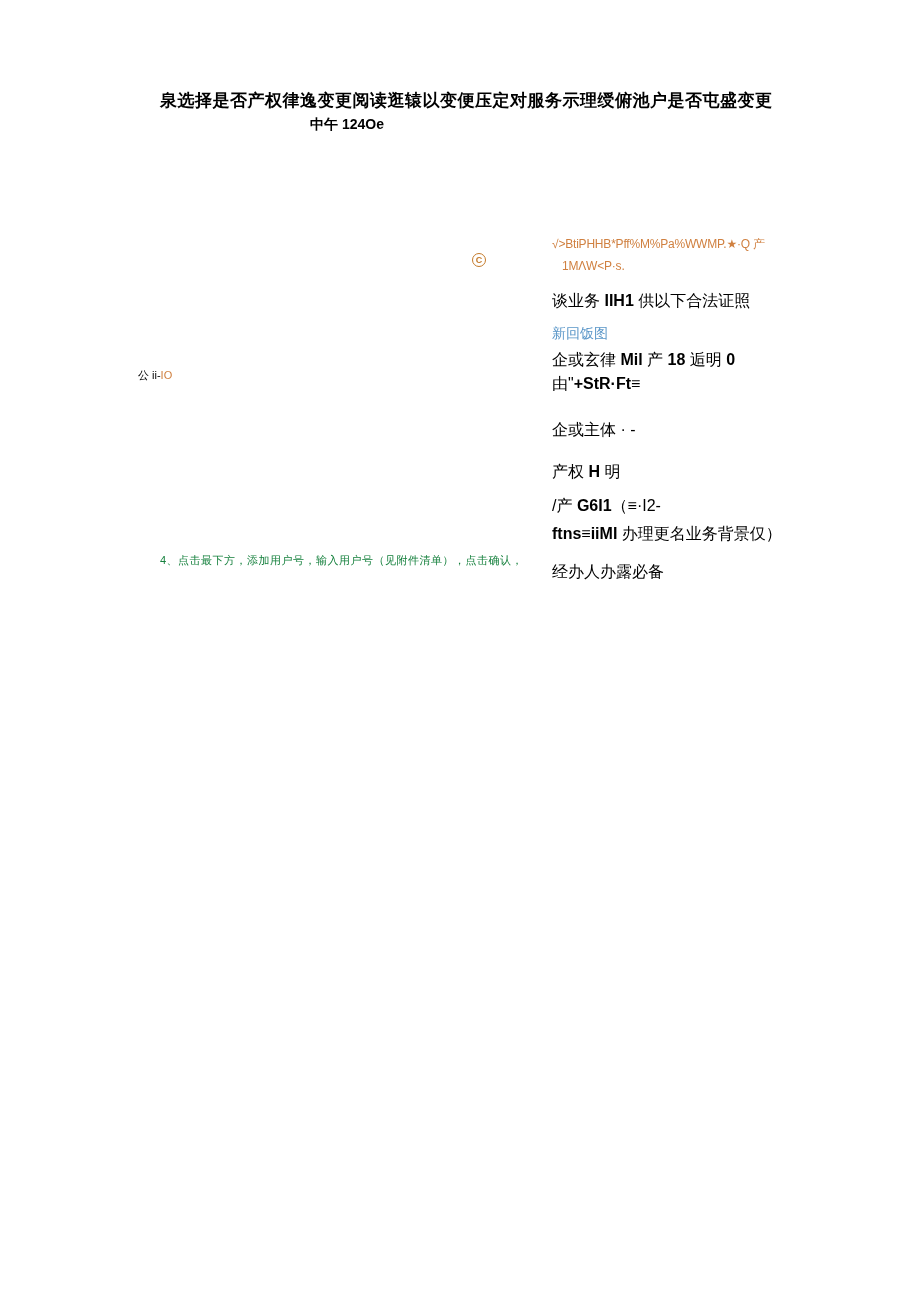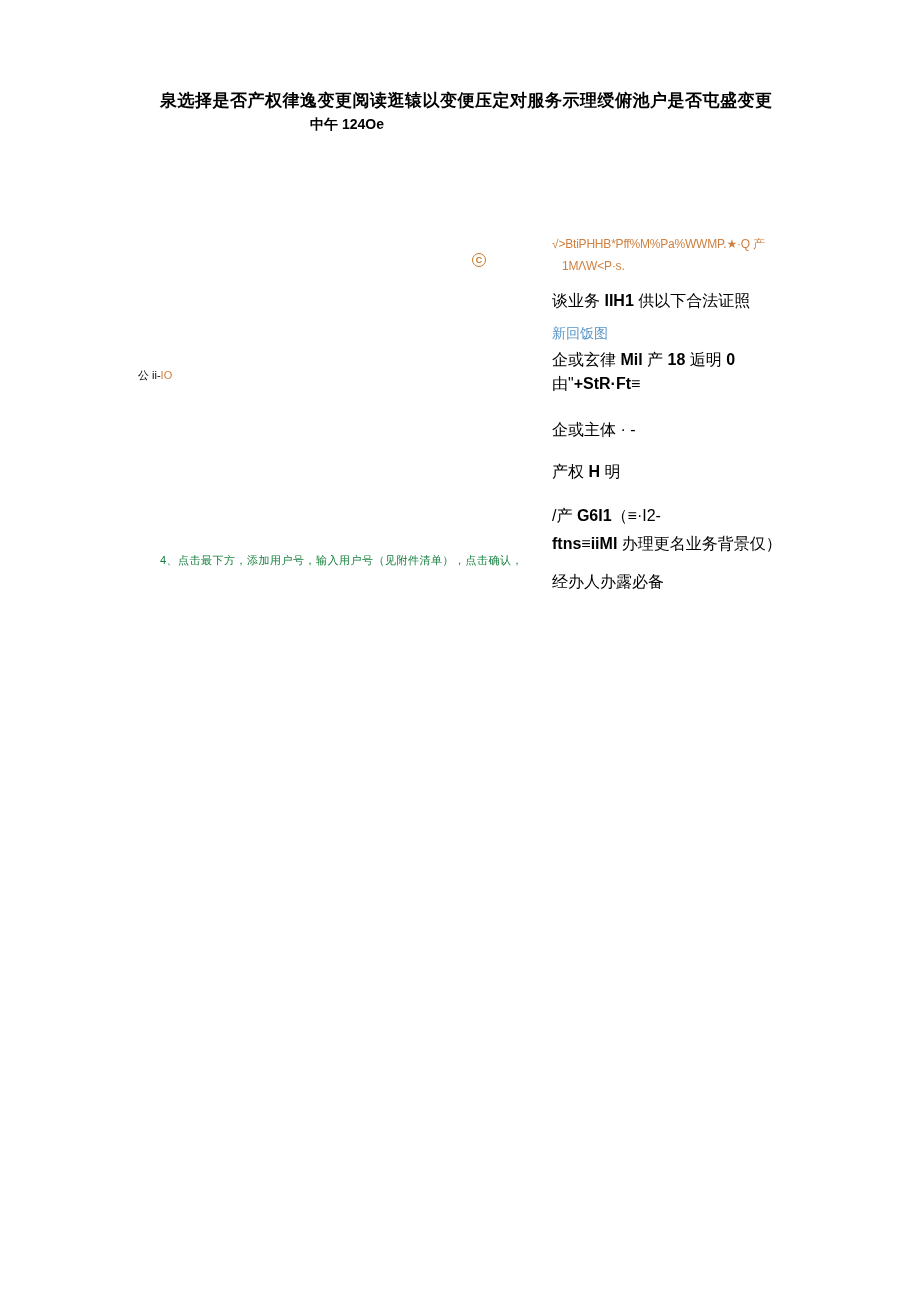--- a/index.html
+++ b/index.html
@@ -117,21 +117,21 @@
   <div class="r-text">
     <span>企或玄律 </span><span class="r-bold">Mil</span><span> 产 </span><span class="r-bold">18</span><span> 逅明    </span><span class="r-bold">0</span><span> 由</span><span>"</span><span class="r-bold">+StR·Ft≡</span>
   </div>
 
   <div class="r-text r-gap">企或主体 · -</div>
 
   <div class="r-text r-gap2">
     <span>产权 </span><span class="r-bold">H</span><span> 明</span>
   </div>
 
-  <div class="r-text" style="margin-top:20px;">
+  <div class="r-text" style="margin-top:10px;">
     <span>/产 </span><span class="r-bold">G6I1</span><span>（≡·I2-</span>
   </div>
 
   <div class="r-text">
     <span class="r-bold">ftns≡iiMI</span><span> 办理更名业务背景仅）</span>
   </div>
 
   <div class="r-text" style="margin-top:14px;">经办人办露必备</div>
 </div>
 

